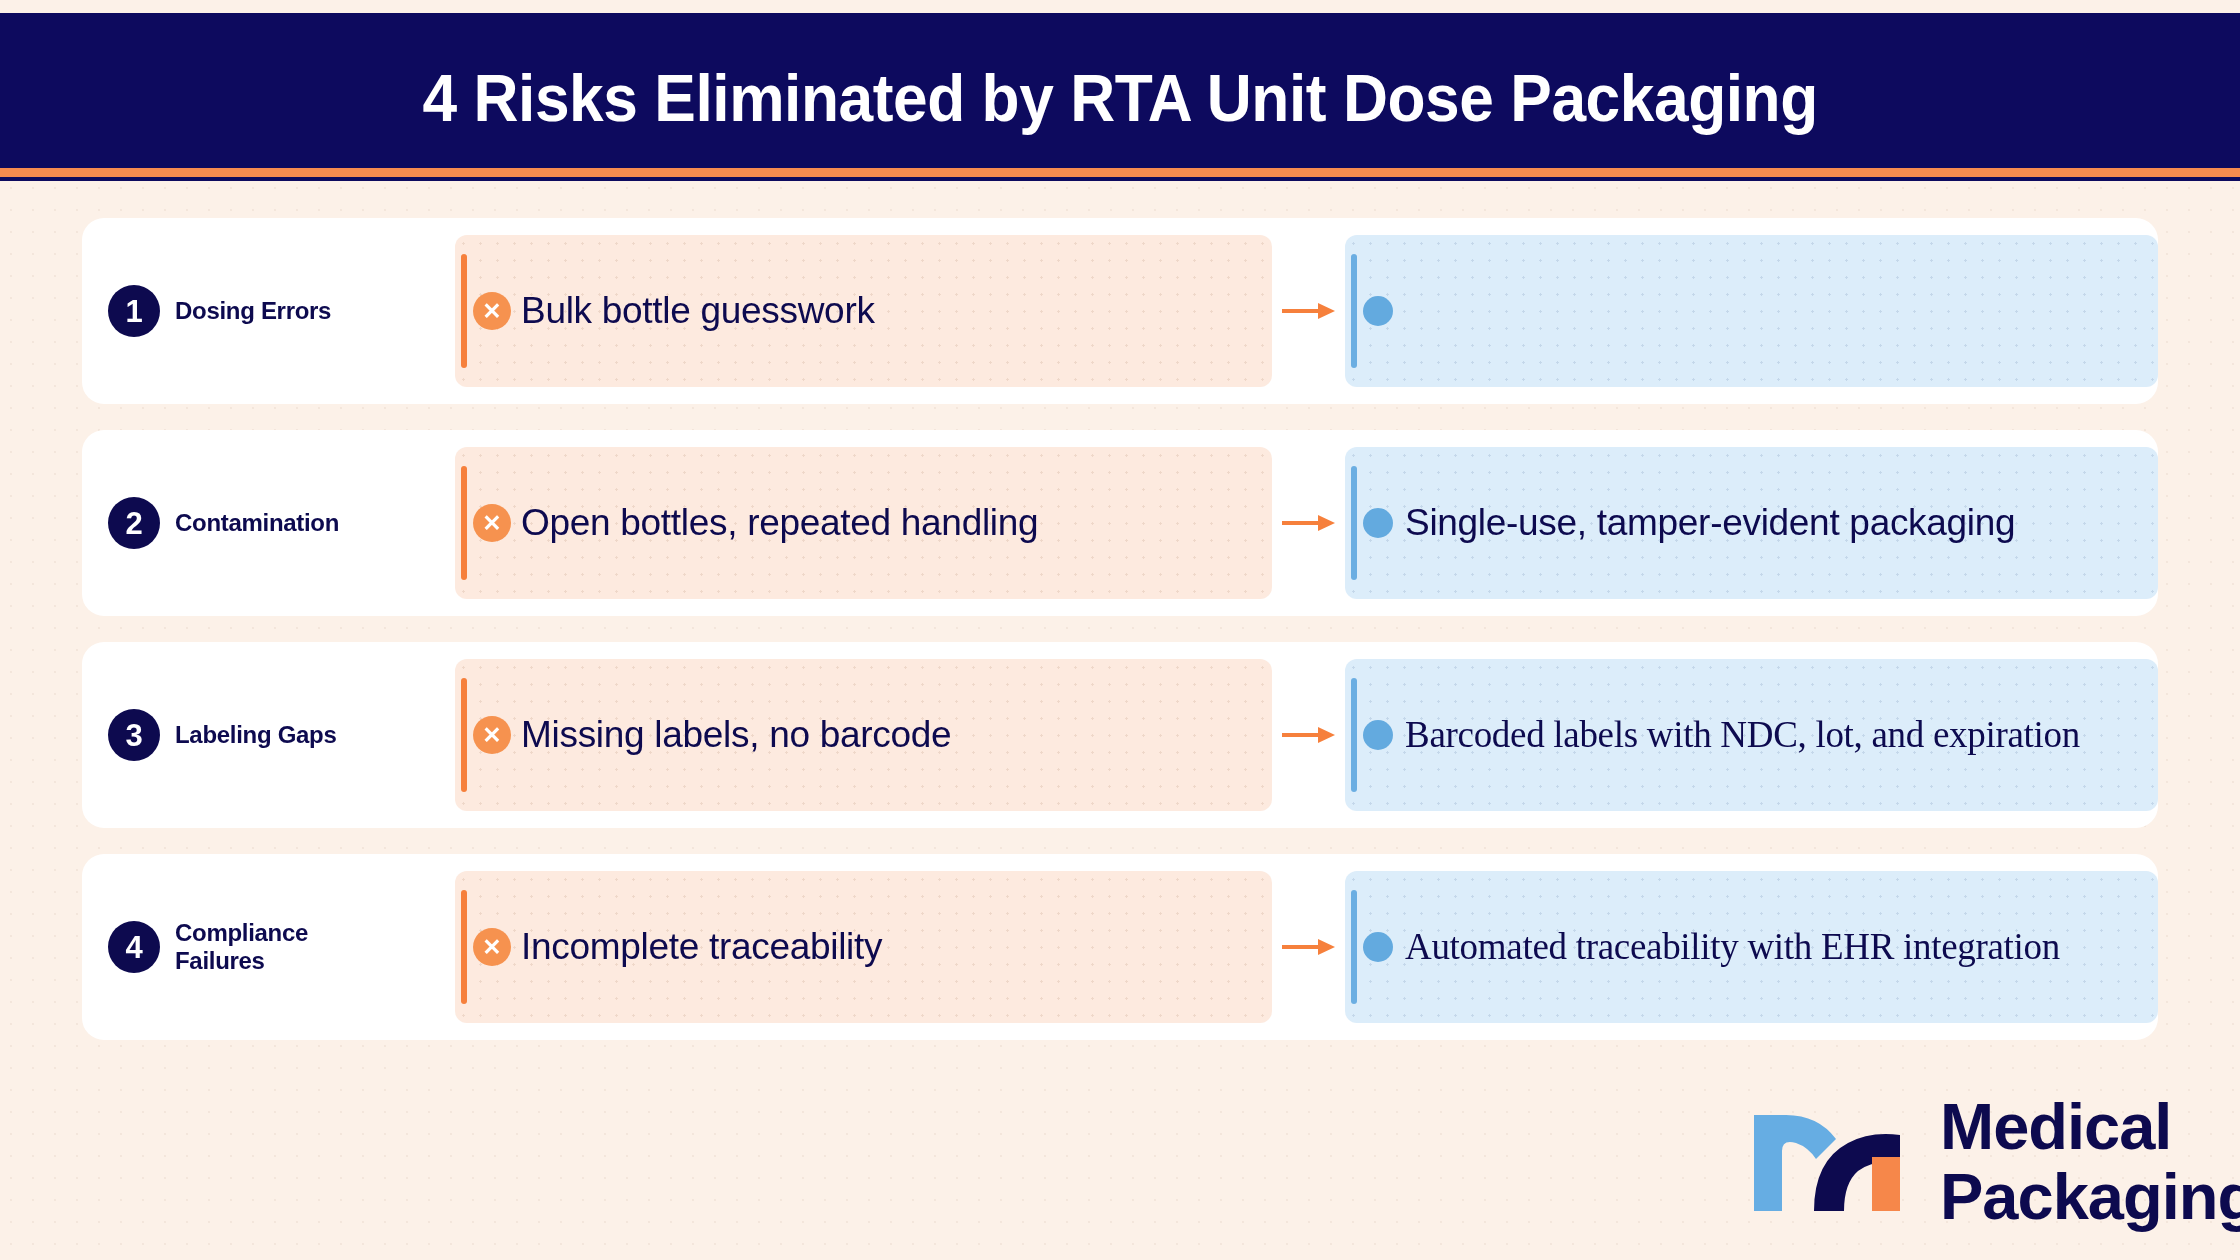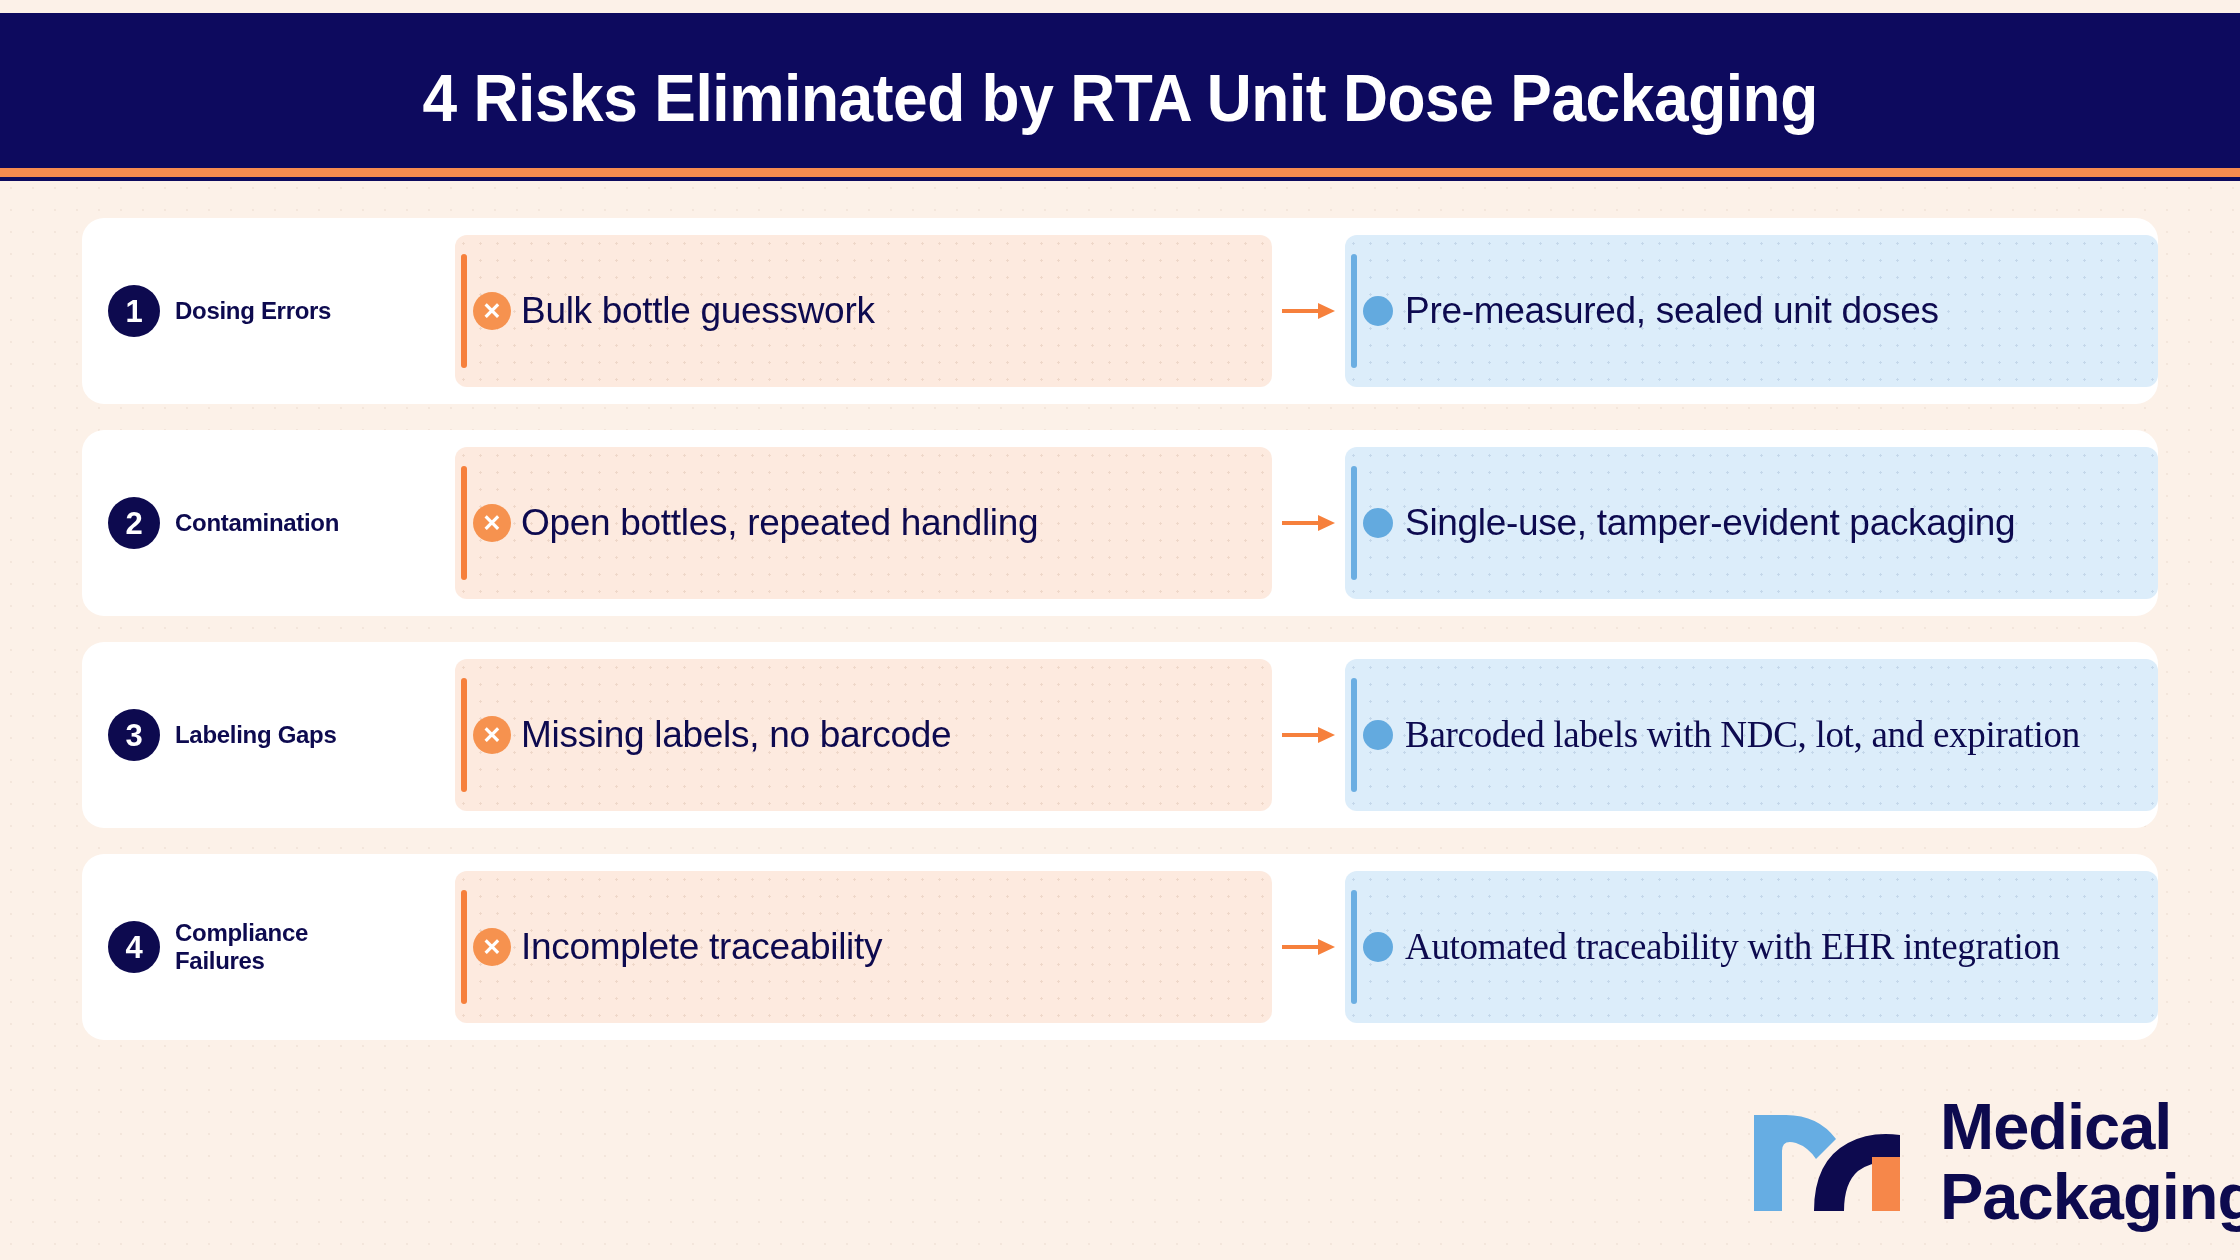--- a/index.html
+++ b/index.html
@@ -249,21 +249,20 @@
     </div>
     <div class="arrow-zone">
       <svg class="arrow-svg" width="58" height="26" viewBox="0 0 58 26">
         <line x1="2" y1="13" x2="40" y2="13" stroke="#F6803C" stroke-width="4"></line>
         <polygon points="38,5 55,13 38,21" fill="#F6803C"></polygon>
       </svg>
     </div>
     <div class="sol-panel">
       <div class="sol-accent"></div>
       <div class="dot-icon"></div>
-      <div class="sol-text">Pre-measured, sealed unit doses</div>
     </div>
   </div>
 
   <div class="row-card r2">
     <div class="label-zone">
       <div class="num-badge">2</div>
       <div class="risk-title">Contamination</div>
     </div>
     <div class="risk-panel">
       <div class="risk-accent"></div>

